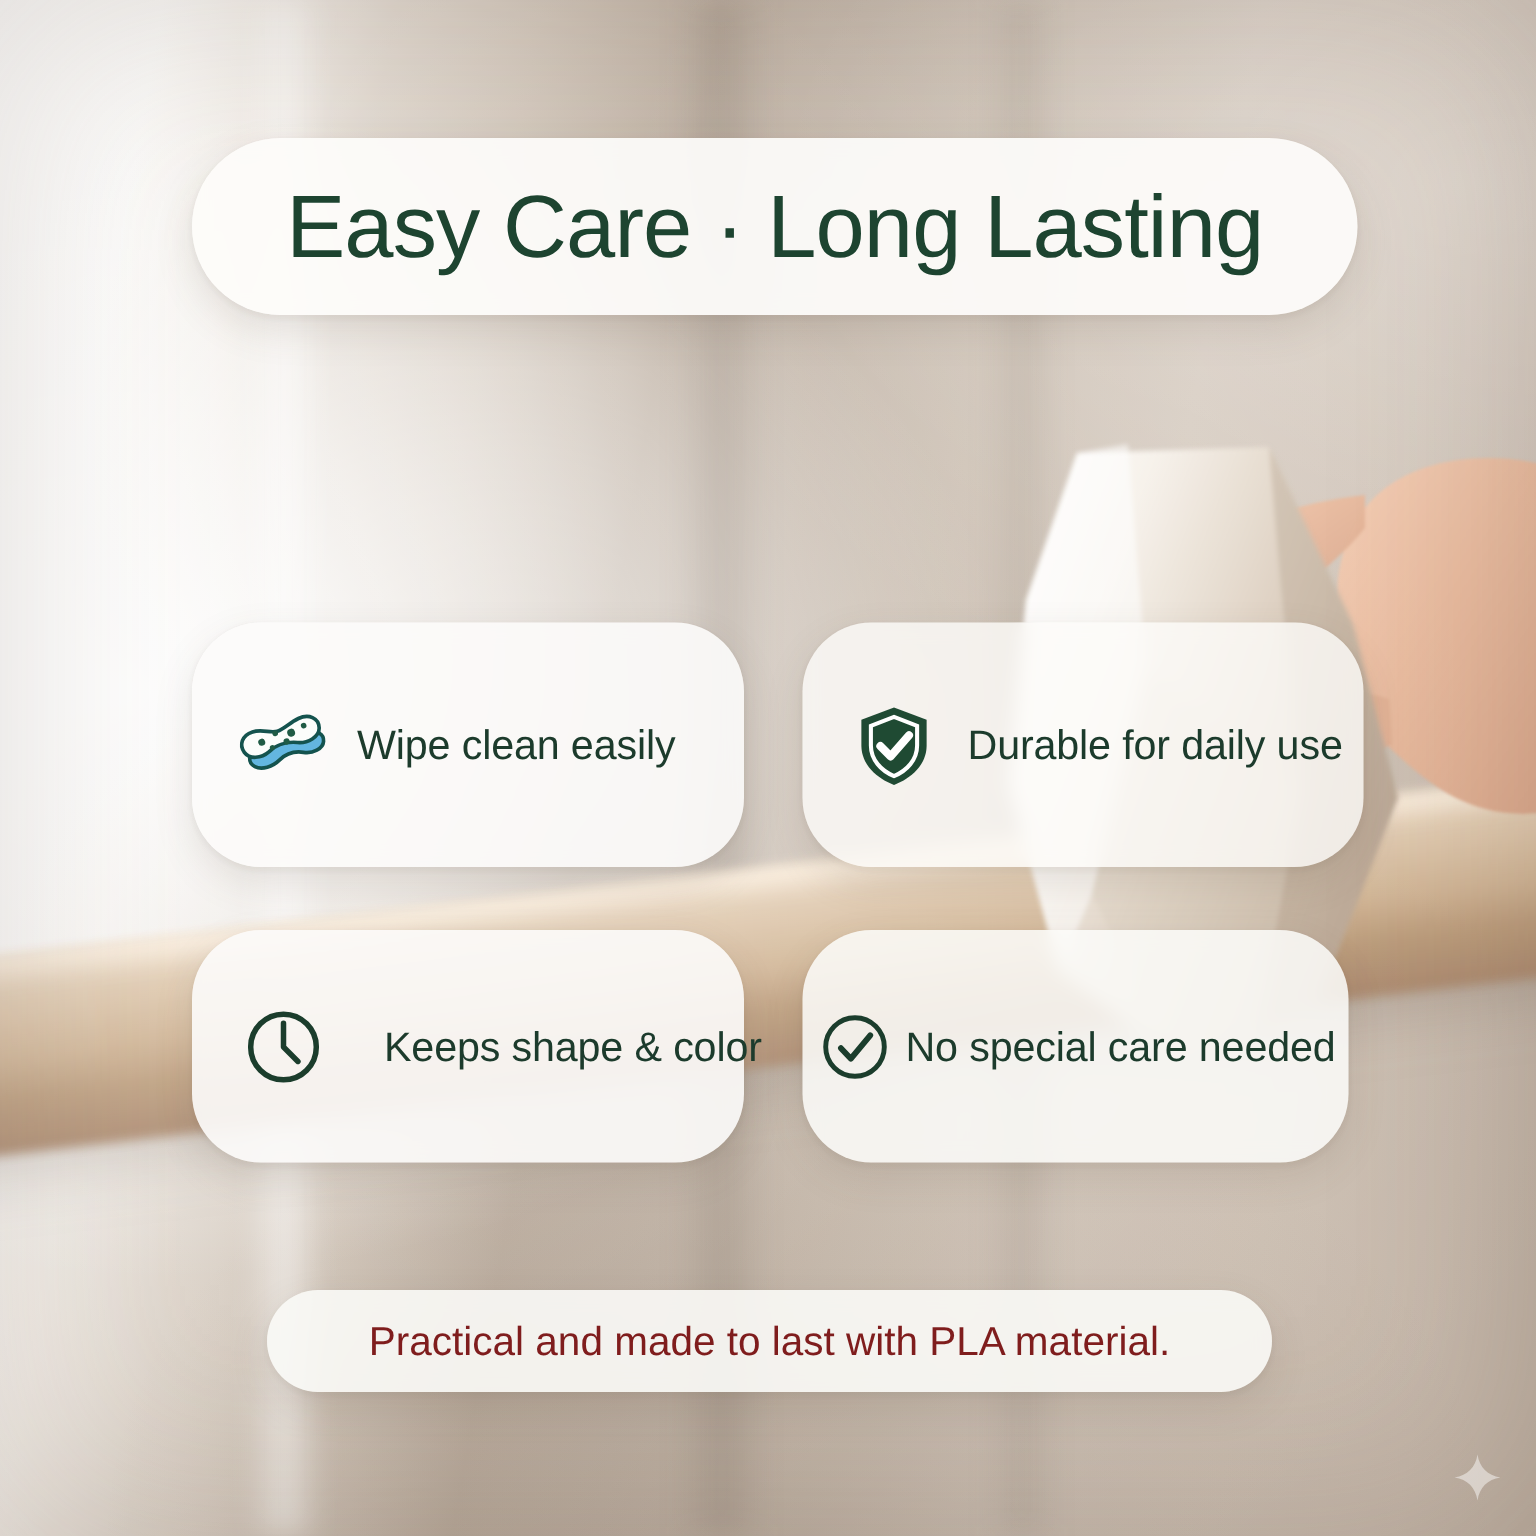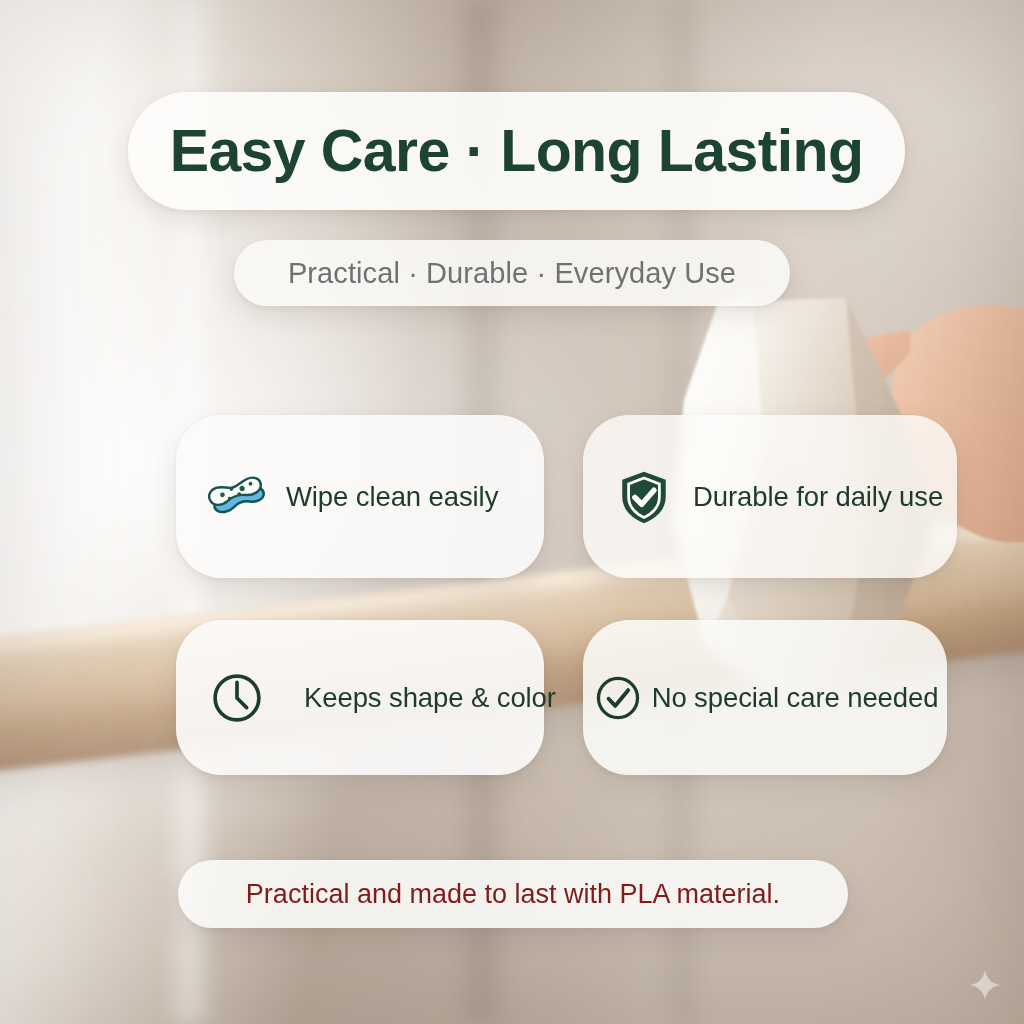--- a/index.html
+++ b/index.html
@@ -152,21 +152,21 @@
   }
 
   #title-pill {
     left: 128px; top: 92px;
     width: 777px; height: 118px;
     border-radius: 59px;
     background: rgba(253,252,250,0.93);
   }
   #title-text {
     font-size: 59px;
-    font-weight: 700;
+    font-weight: 400;
     letter-spacing: -0.6px;
     color: #1d4430;
     white-space: nowrap;
     line-height: 1;
   }
 
   #subtitle-pill {
     left: 234px; top: 240px;
     width: 556px; height: 66px;
     border-radius: 33px;
@@ -176,21 +176,20 @@
     font-size: 29px;
     font-weight: 400;
     color: #6d7273;
     white-space: nowrap;
     letter-spacing: 0.1px;
   }
 
   .feature-card {
     border-radius: 46px;
     padding: 0 30px;
-    margin-left: 48px;
   }
   .feature-card .label {
     font-size: 27.5px;
     font-weight: 400;
     color: #1c3b2c;
     white-space: nowrap;
     letter-spacing: -0.1px;
   }
   .feature-card .icon-wrap {
     width: 62px;
@@ -287,23 +286,20 @@
     <path d="M132,150 L236,230 L206,392 L150,410 L96,300 Z" fill="#d8cabb" opacity="0.35"></path>
   </svg>
 
   <div class="bg-layer bg-veil"></div>
   <div class="bg-layer bg-vignette"></div>
 
   <div class="pill" id="title-pill">
     <span id="title-text">Easy Care · Long Lasting</span>
   </div>
 
-  <div class="pill" id="subtitle-pill">
-    <span id="subtitle-text">Practical · Durable · Everyday Use</span>
-  </div>
 
   <div class="pill feature-card" id="card-wipe">
     <span class="icon-wrap">
       <svg viewBox="0 0 64 64" width="60" height="60">
         <g transform="rotate(-18 32 32)">
           <path d="M12,30 C6,30 4,36 8,40 C12,44 20,44 26,41 C32,38 38,38 44,41
                    C50,44 58,43 60,38 C62,33 58,29 52,29 L12,30 Z" fill="#63b6e0" stroke="#14534e" stroke-width="2.6" stroke-linejoin="round"></path>
           <path d="M14,16 C6,16 2,22 4,28 C6,34 14,36 21,33 C27,30 35,30 42,33
                    C49,36 58,34 60,28 C62,21 56,16 48,17 C41,18 36,21 31,21
                    C26,21 21,16 14,16 Z" fill="#fbfdfb" stroke="#14534e" stroke-width="2.6" stroke-linejoin="round"></path>

